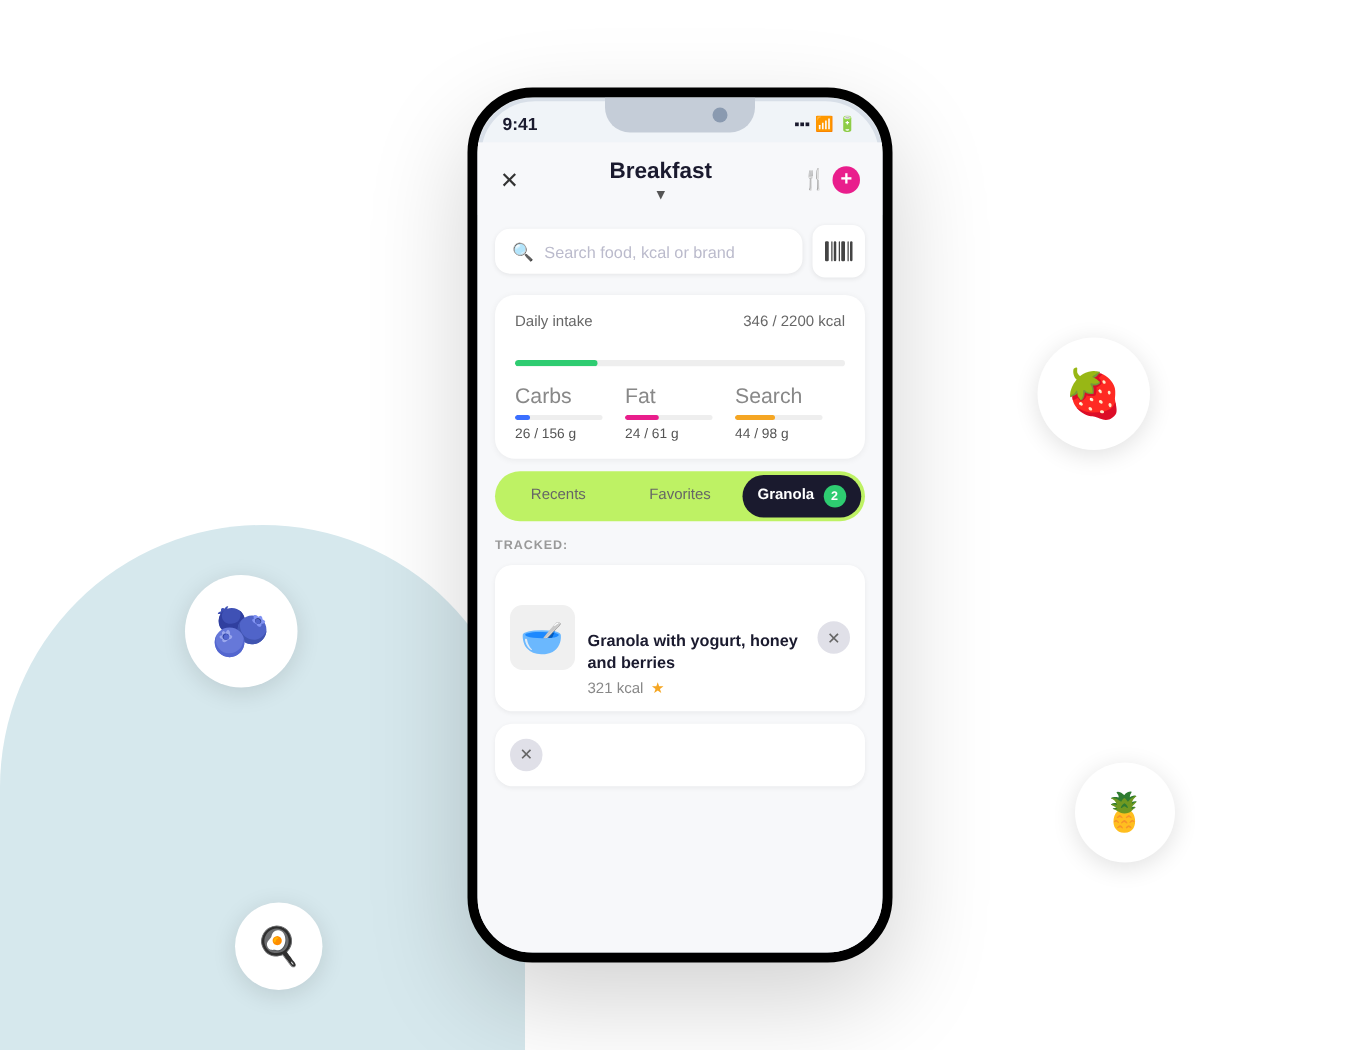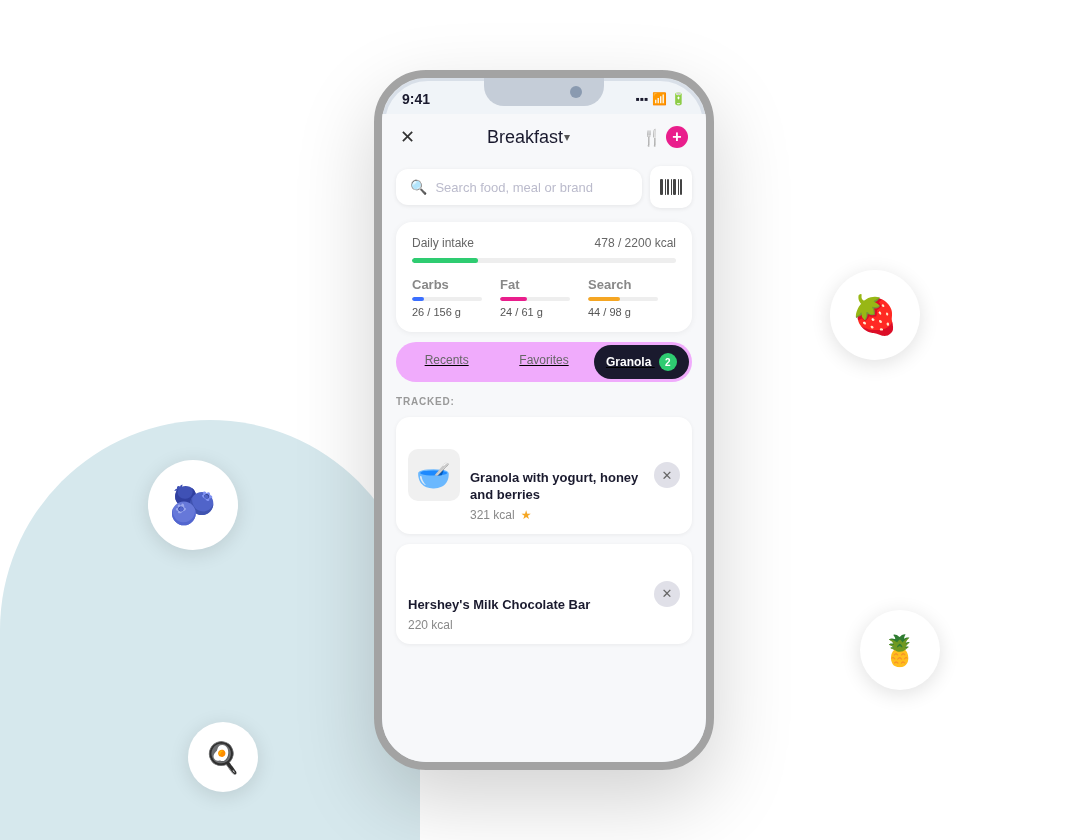--- a/index.html
+++ b/index.html
@@ -79,21 +79,21 @@
       top: 50%;
       transform: translate(-50%, -50%);
       z-index: 10;
     }
 
     .phone-frame {
       width: 340px;
       height: 700px;
       background: #f0f4f8;
       border-radius: 52px;
-      border: 8px solid #a3a3a3;
+      border: 8px solid #000000;
       position: relative;
       box-shadow: 0 30px 80px rgba(0,0,0,0.18), inset 0 0 0 2px #e0e6ed;
       overflow: hidden;
     }
 
     
     .phone-frame::before {
       content: '';
       position: absolute;
       inset: 0;
@@ -173,22 +173,23 @@
       font-size: 18px;
       color: #333;
       cursor: pointer;
     }
 
     .header-title {
       display: flex;
       align-items: center;
       gap: 1px;
       font-size: 18px;
-      font-weight: 400;
+      font-weight: 700;
       color: #1a1a2e;
+      flex-direction: column;
     }
 
     .header-title-arrow {
       font-size: 12px;
       color: #555;
     }
 
     .header-add-btn {
       display: flex;
       align-items: center;
@@ -257,21 +258,21 @@
       background: #fff;
       border-radius: 16px;
       padding: 14px 16px;
       box-shadow: 0 1px 6px rgba(0,0,0,0.06);
     }
 
     .daily-header {
       display: flex;
       justify-content: space-between;
       align-items: center;
-      margin-bottom: 8px;
+      margin-bottom: 24px;
     }
 
     .daily-label {
       font-size: 12px;
       color: #666;
     }
 
     .daily-value {
       font-size: 12px;
       color: #666;
@@ -298,24 +299,23 @@
     }
 
     .macro-item {
       display: flex;
       flex-direction: column;
       align-items: flex-start;
       flex: 1;
     }
 
     .macro-name {
-      font-size: 13px;
+      font-size: 17px;
       color: #888;
       margin-bottom: 5px;
-      font-weight: bold;
     }
 
     .macro-bar {
       height: 4px;
       background: #eee;
       border-radius: 2px;
       width: 80%;
       margin-bottom: 5px;
       overflow: hidden;
     }
@@ -343,25 +343,24 @@
 
     .macro-value {
       font-size: 11px;
       color: #555;
     }
 
     
     .tabs-container {
       display: flex;
       margin: 4px 14px 10px 14px;
-      background: #f0abfc;
+      background: #bef264;
       border-radius: 22px;
       padding: 3px;
       gap: 2px;
-      text-decoration: underline;
     }
 
     .tab-item {
       flex: 1;
       text-align: center;
       padding: 8px 6px;
       border-radius: 18px;
       font-size: 12px;
       font-weight: 500;
       color: #666;
@@ -534,40 +533,40 @@
 
         <div class="header-add-btn">
           <span style="font-size:16px; color:#e91e8c; margin-right:2px;">🍴</span>
           <div class="add-icon-plus">+</div>
         </div>
       </div>
 
       <div class="search-container">
         <div class="search-input-wrapper">
           <span class="search-icon">🔍</span>
-          <span class="search-text">Search food, meal or brand</span>
+          <span class="search-text">Search food, kcal or brand</span>
         </div>
         <div class="barcode-btn">
           <div class="barcode-svg">
             <div class="barcode-line thick"></div>
             <div class="barcode-line thin"></div>
             <div class="barcode-line"></div>
             <div class="barcode-line thin"></div>
             <div class="barcode-line thick"></div>
             <div class="barcode-line thin"></div>
             <div class="barcode-line"></div>
           </div>
         </div>
       </div>
 
       <div class="daily-card">
         <div class="daily-header">
           <span class="daily-label">Daily intake</span>
           <span class="daily-value">
-            <span>478</span> / <span>2200</span> <span>kcal</span>
+            <span>346</span> / <span>2200</span> <span>kcal</span>
           </span>
         </div>
 
         <div class="daily-progress-bar">
           <div class="daily-progress-fill"></div>
         </div>
 
         <div class="macros-row">
 
           <div class="macro-item">
@@ -620,25 +619,19 @@
             <div class="food-name">Granola with yogurt, honey and berries</div>
             <div class="food-meta">
               <span>321 kcal</span>
               <span class="food-star">★</span>
             </div>
           </div>
           <div class="food-remove">✕</div>
         </div>
 
         <div class="food-item">
-          <div class="food-info">
-            <div class="food-name">Hershey's Milk Chocolate Bar</div>
-            <div class="food-meta">
-              <span>220 kcal</span>
-            </div>
-          </div>
           <div class="food-remove">✕</div>
         </div>
 
       </div>
     </div>
   </div>
 </div>
 
 </body></html>

